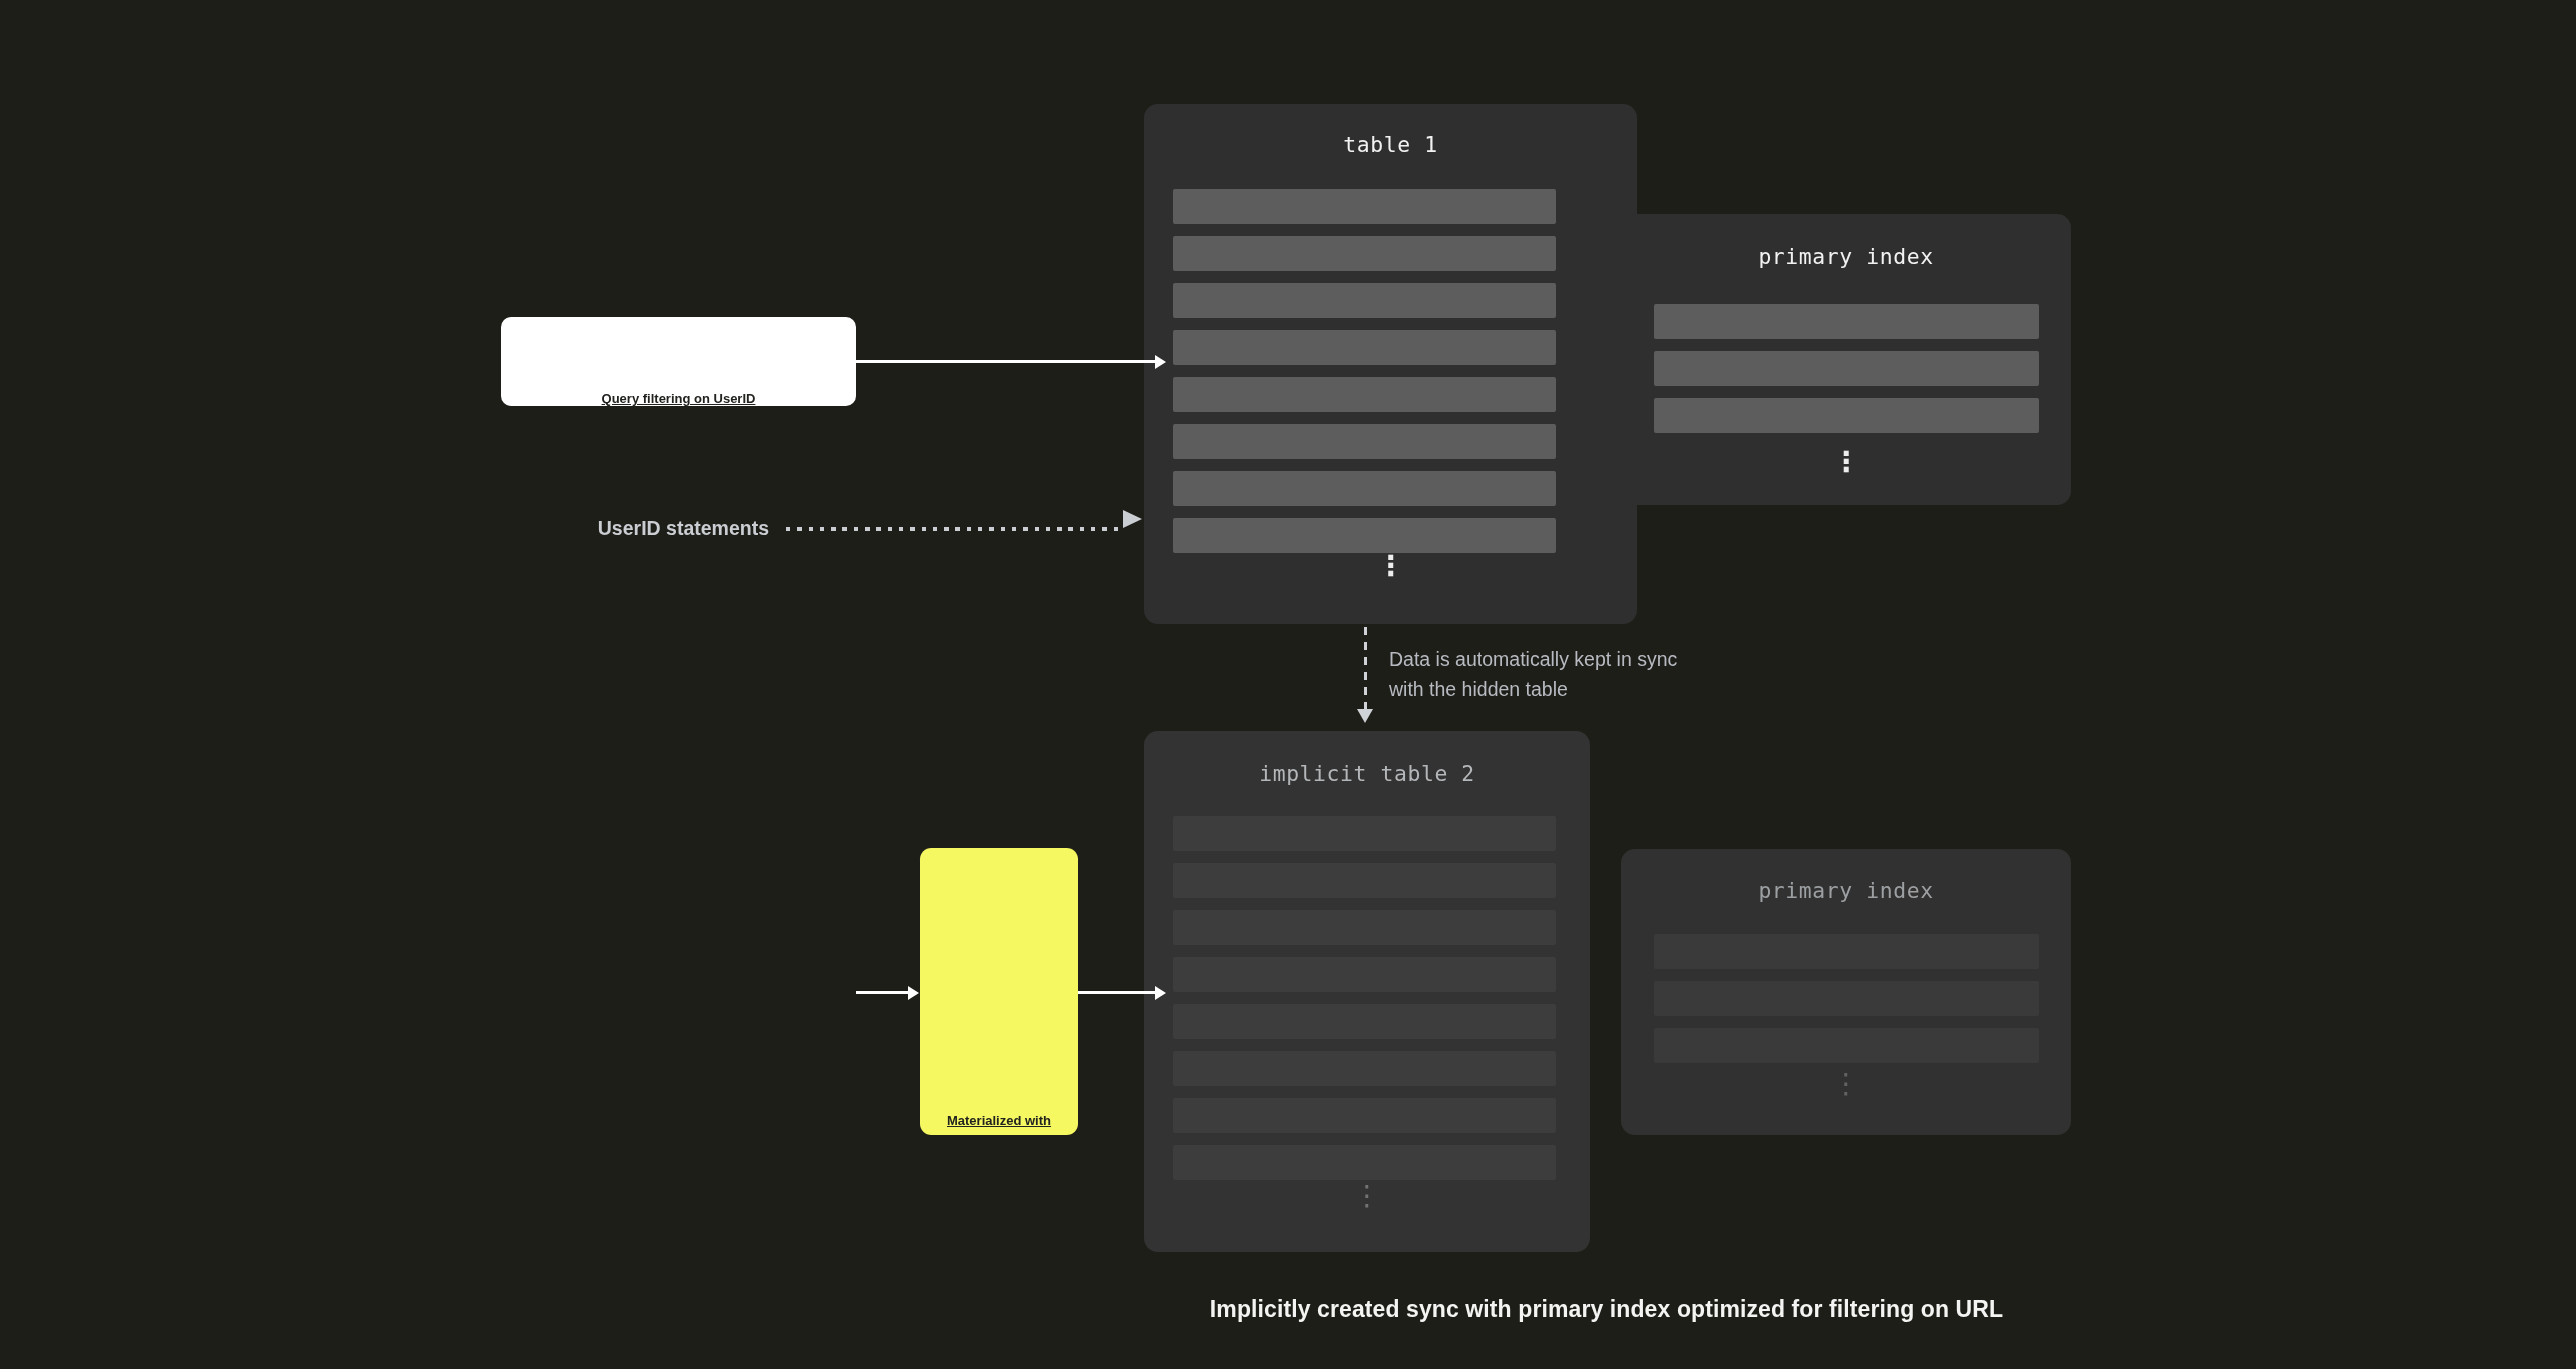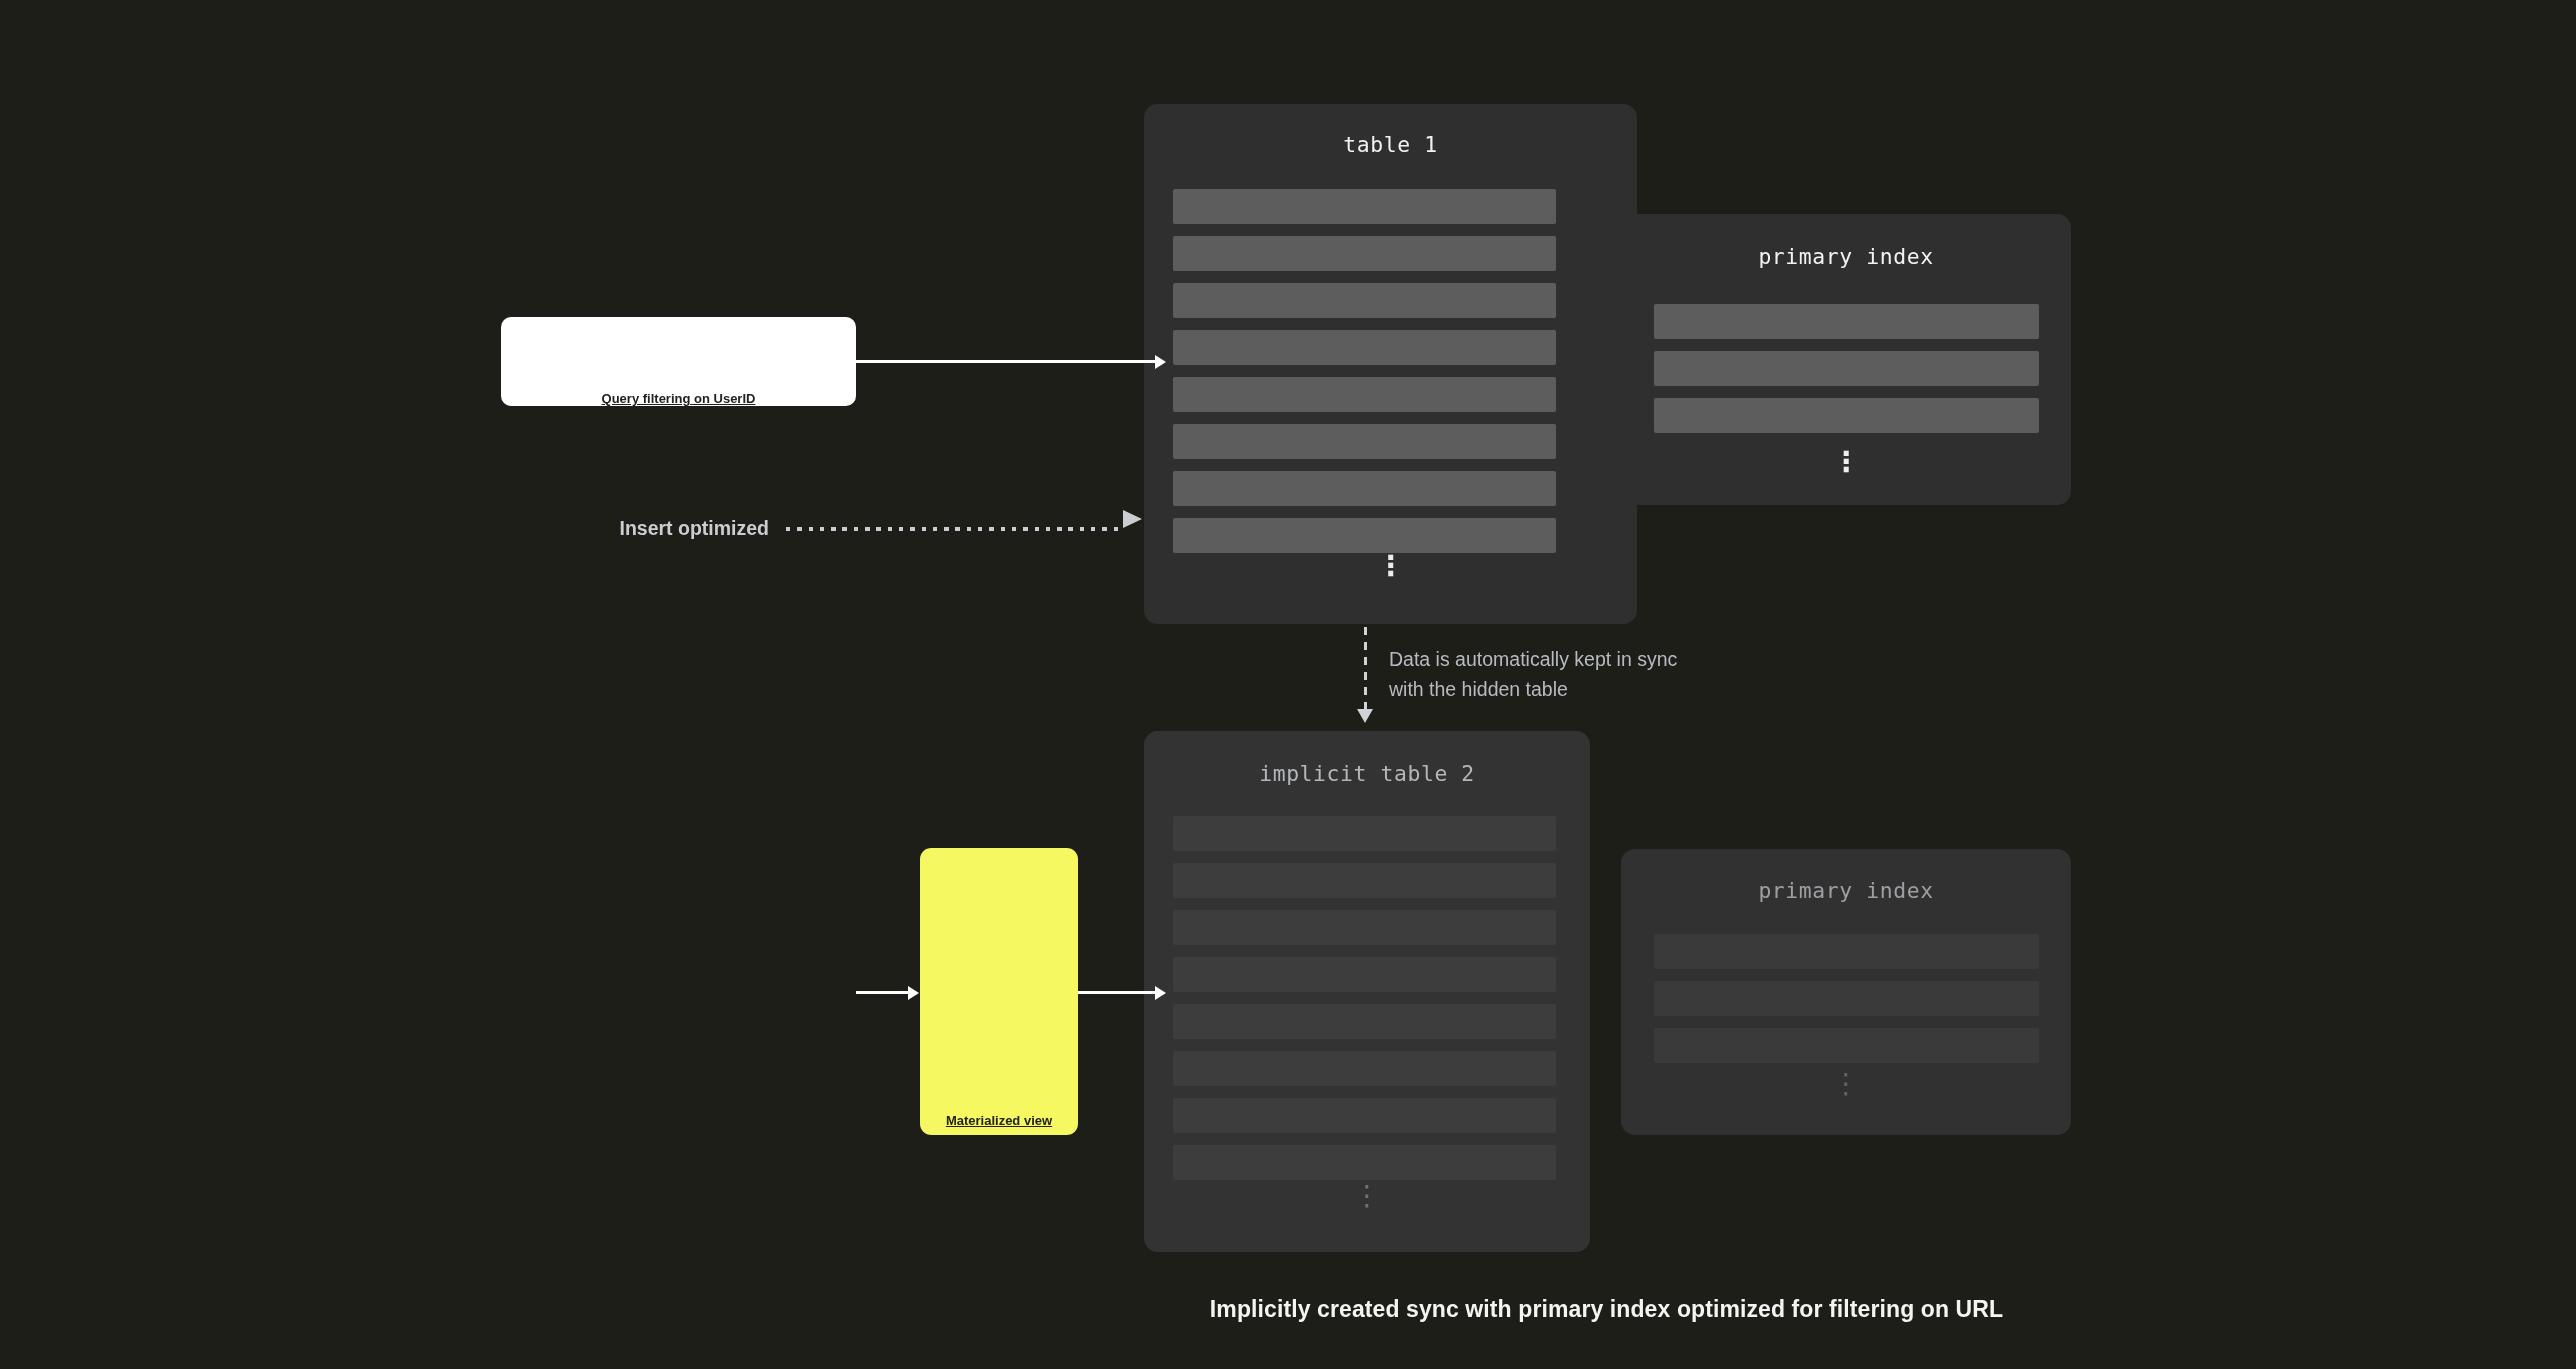--- a/index.html
+++ b/index.html
@@ -134,21 +134,21 @@
       </div>
     <div class="vdots">⋮</div>
   </section>
 
   <div class="card white q1">
     <span>Query filtering on UserID</span>
   </div>
   <div class="hline a1"></div>
   <div class="head-right h1"></div>
 
-  <div class="label-insert">Insert optimized</div>
+  <div class="label-insert">UserID statements</div>
   <div class="dotline"></div>
   <div class="dot-head"></div>
 
   <div class="dashline-v"></div>
   <div class="dash-head-down"></div>
   <div class="sync-note">
     <div>Data is automatically kept in sync</div>
     <div>with the hidden table</div>
   </div>
 
@@ -174,21 +174,21 @@
         <div class="row"></div>
         <div class="row"></div>
       </div>
     <div class="vdots">⋮</div>
   </section>
 
   <div class="hline a2"></div>
   <div class="head-right h2"></div>
 
   <div class="card mv">
-    <span>Materialized view</span>
+    <span>Materialized with</span>
   </div>
   <div class="hline a3"></div>
   <div class="head-right h3"></div>
 
   <div class="caption bottom">Implicitly created sync with primary index optimized for filtering on URL</div>
 
 </div>
 
 
 </body></html>

